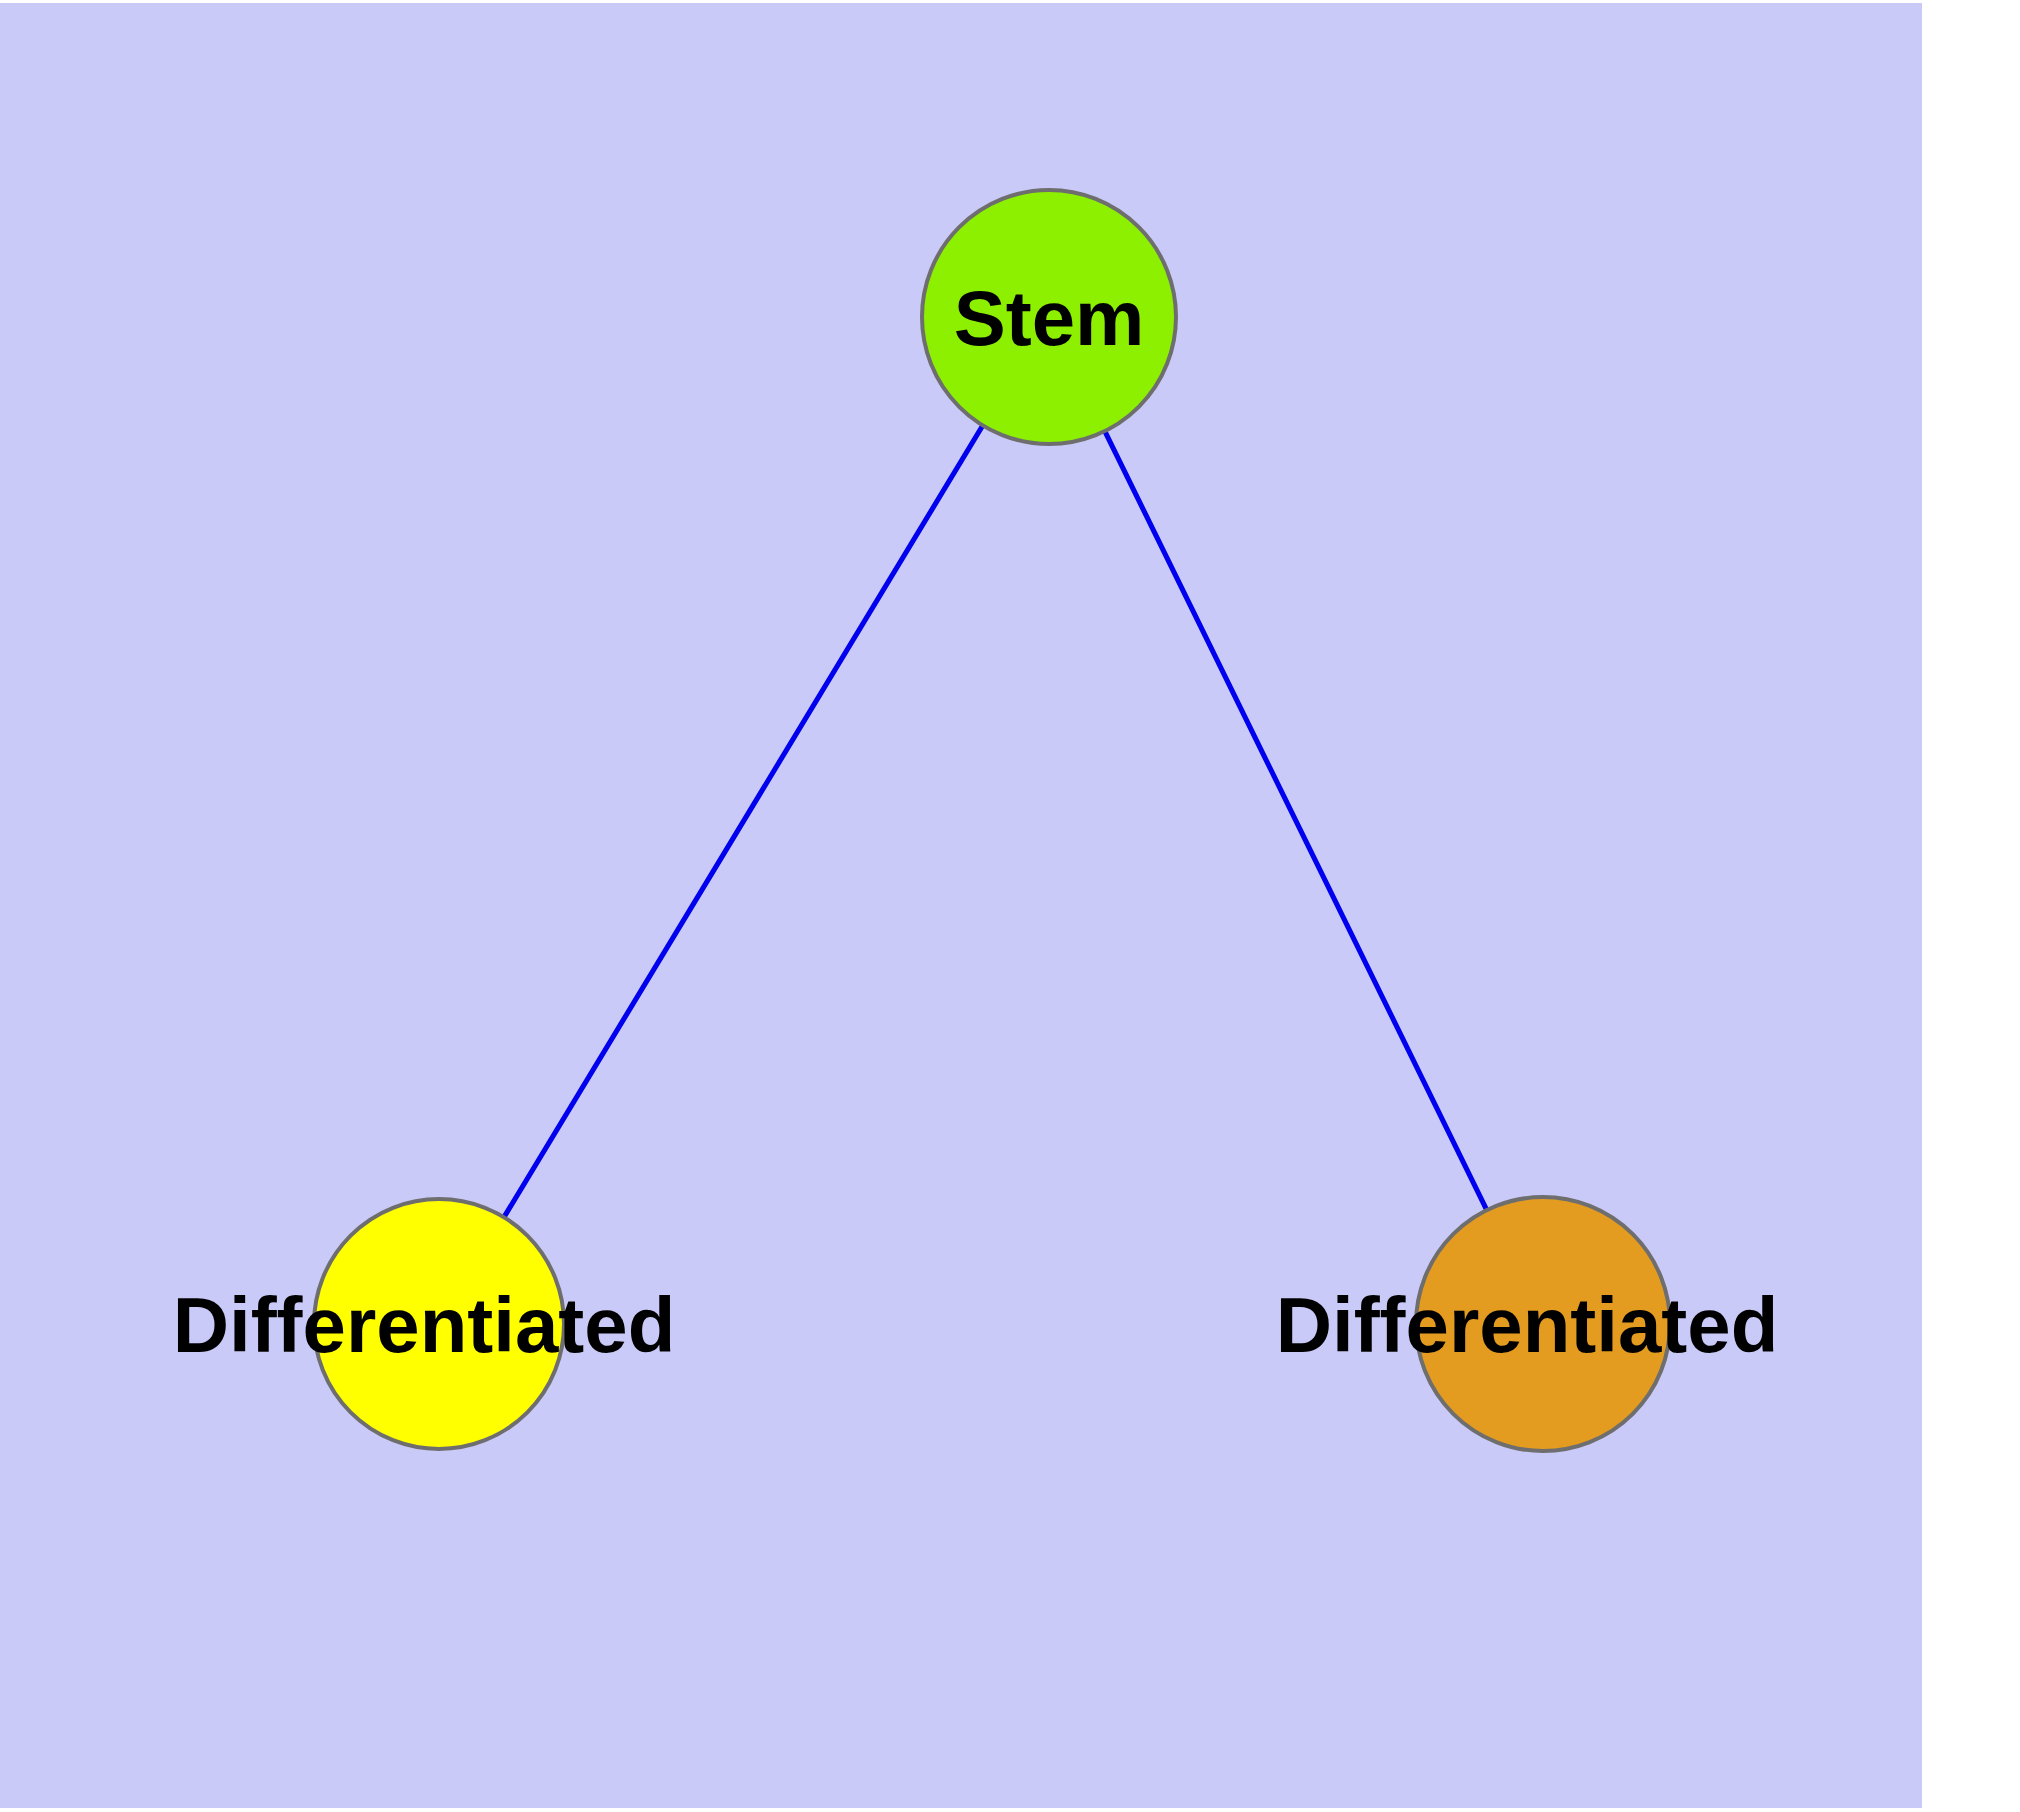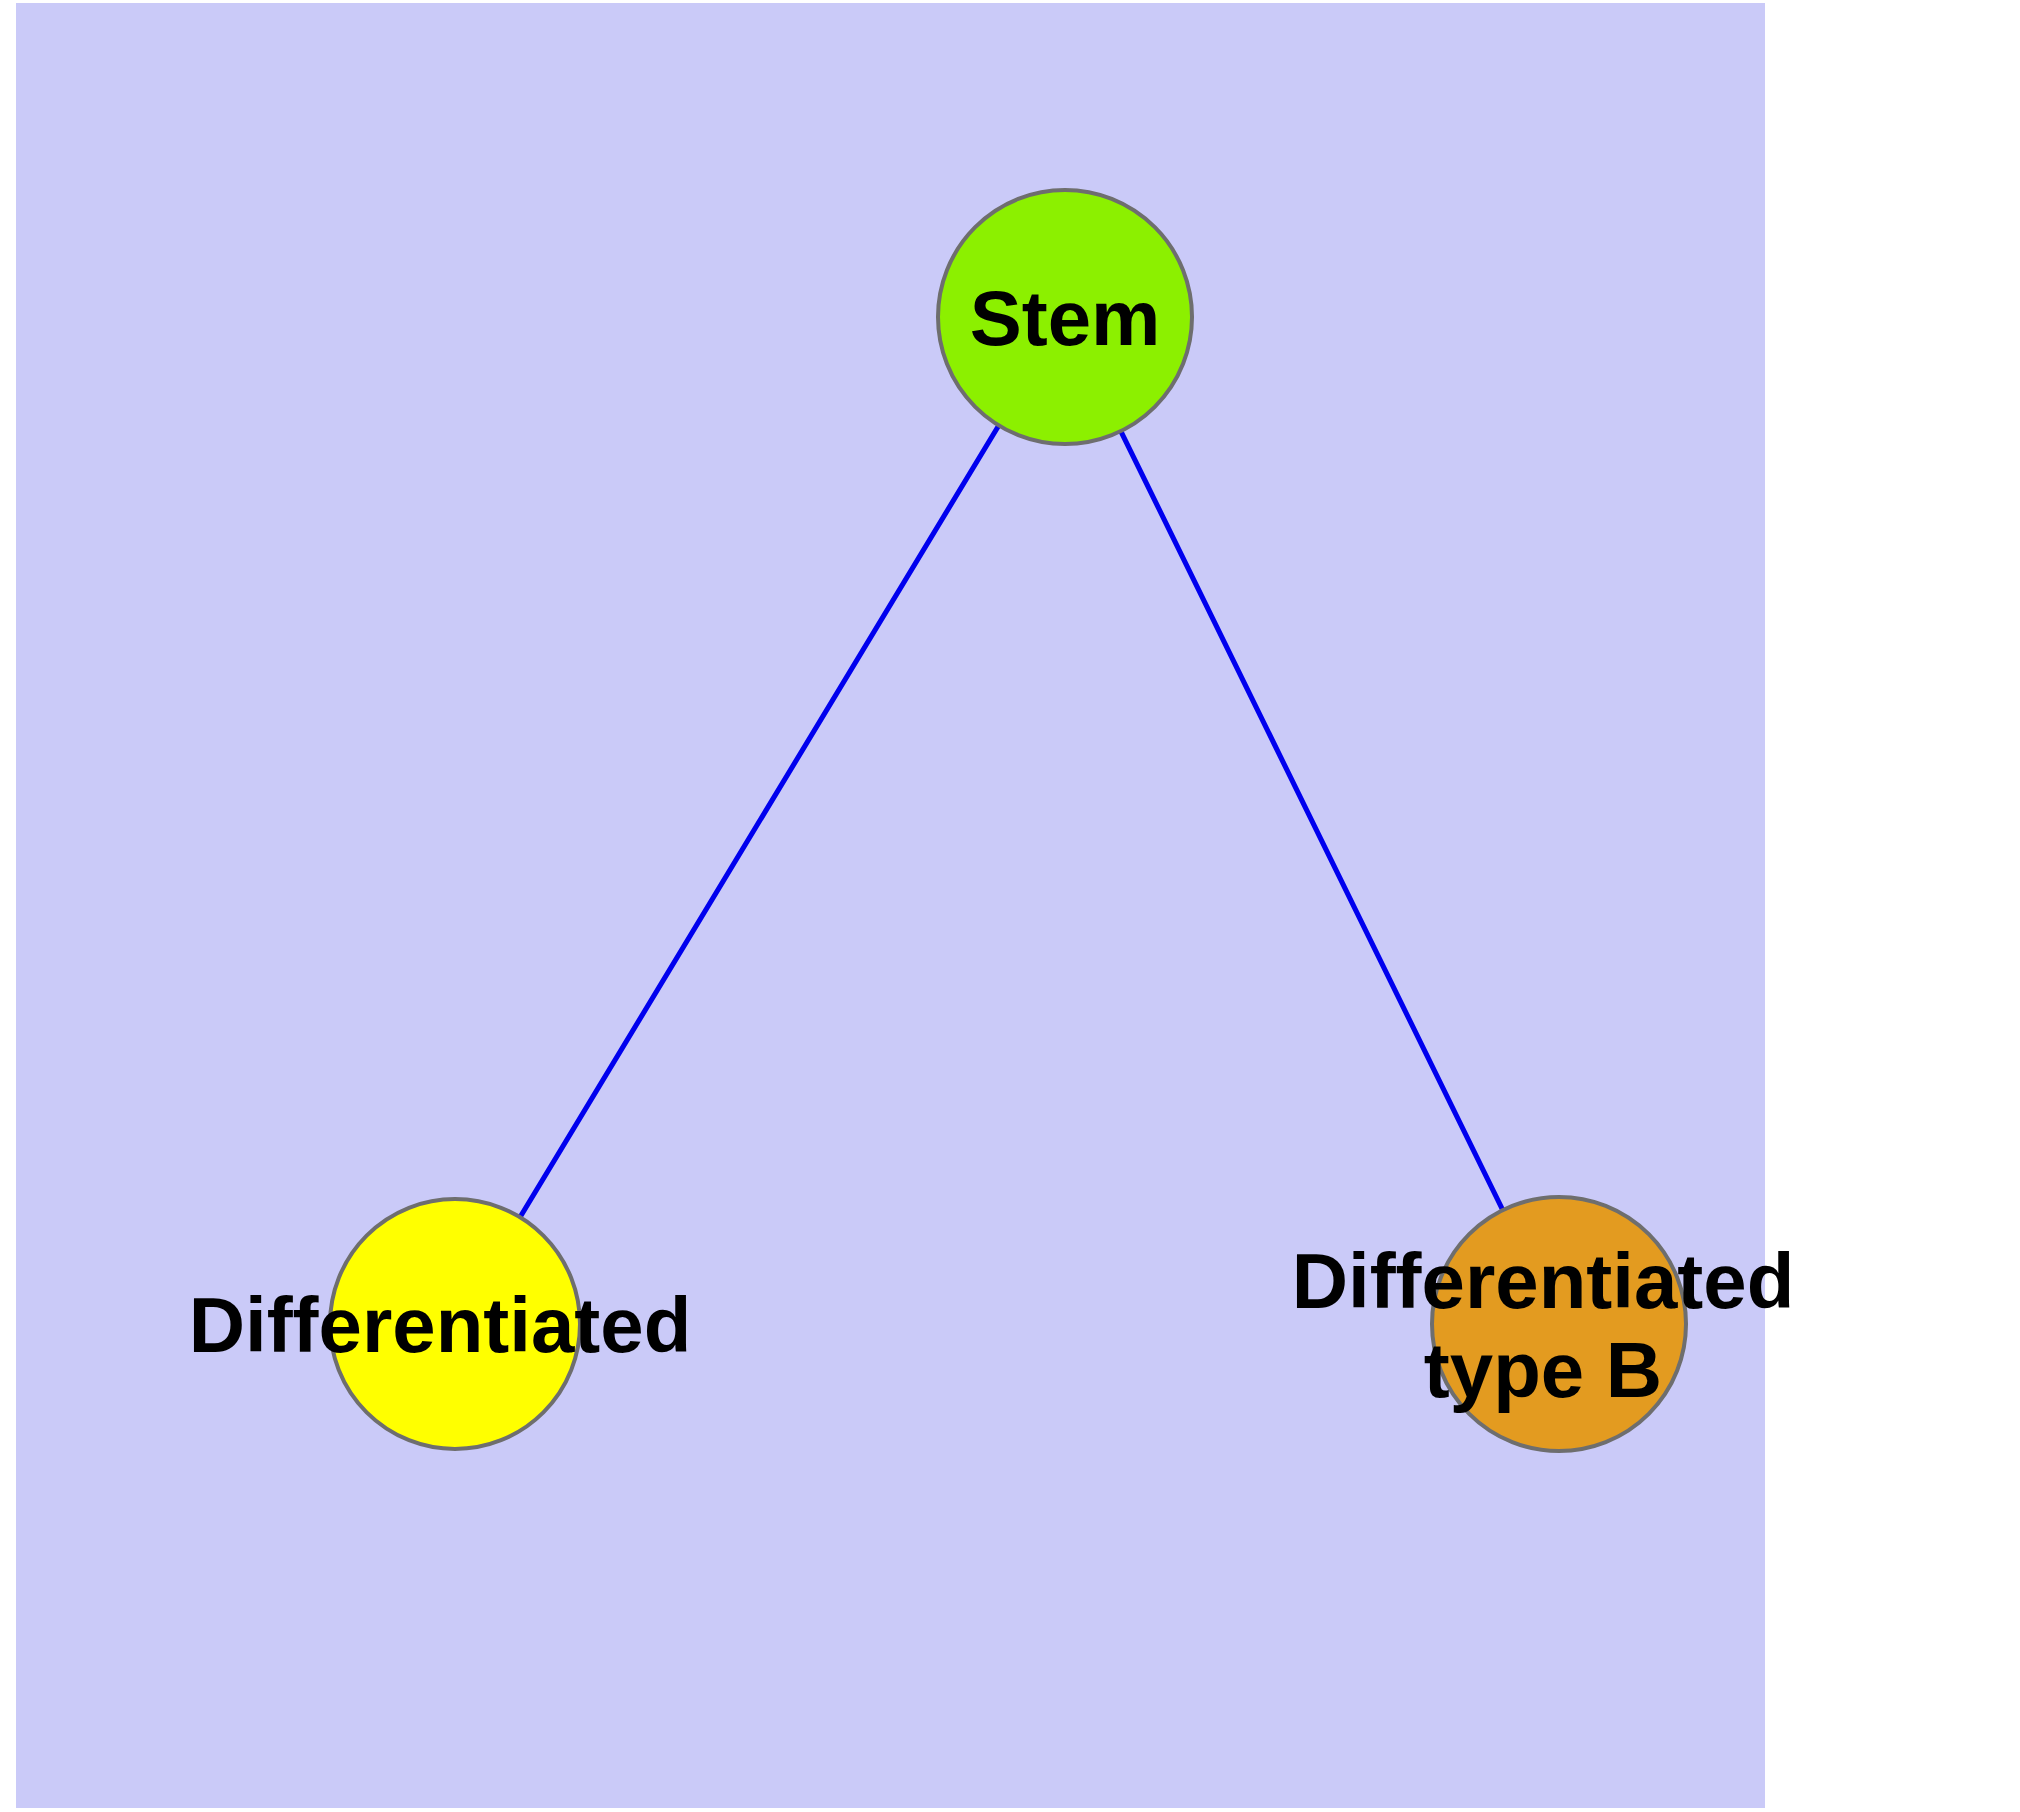--- a/index.html
+++ b/index.html
@@ -5,23 +5,23 @@
   html, body {
     margin: 0;
     padding: 0;
     width: 2021px;
     height: 1812px;
     background: #ffffff;
     overflow: hidden;
   }
   .canvas {
     position: absolute;
-    left: 16px;
+    left: 0;
     top: 3.4px;
-    width: 1749px;
+    width: 1922px;
     height: 1805px;
   }
   .edge-layer {
     position: absolute;
     left: 0;
     top: 0;
     z-index: 1;
   }
   .edge {
     stroke-width: 6;
@@ -70,17 +70,16 @@
   <div class="node node-b" style="background-color: rgb(227, 155, 32); border-color: rgb(110, 110, 110);"></div>
 
   <div class="label label-stem" style="color: rgb(0, 0, 0);">Stem</div>
 
   <div class="label label-a" style="color: rgb(0, 0, 0);">
     <div>Differentiated</div>
   </div>
 
   <div class="label label-b" style="color: rgb(0, 0, 0);">
     <div>Differentiated</div>
-    <div>type B</div>
   </div>
 
 </div>
 
 
 </body></html>

